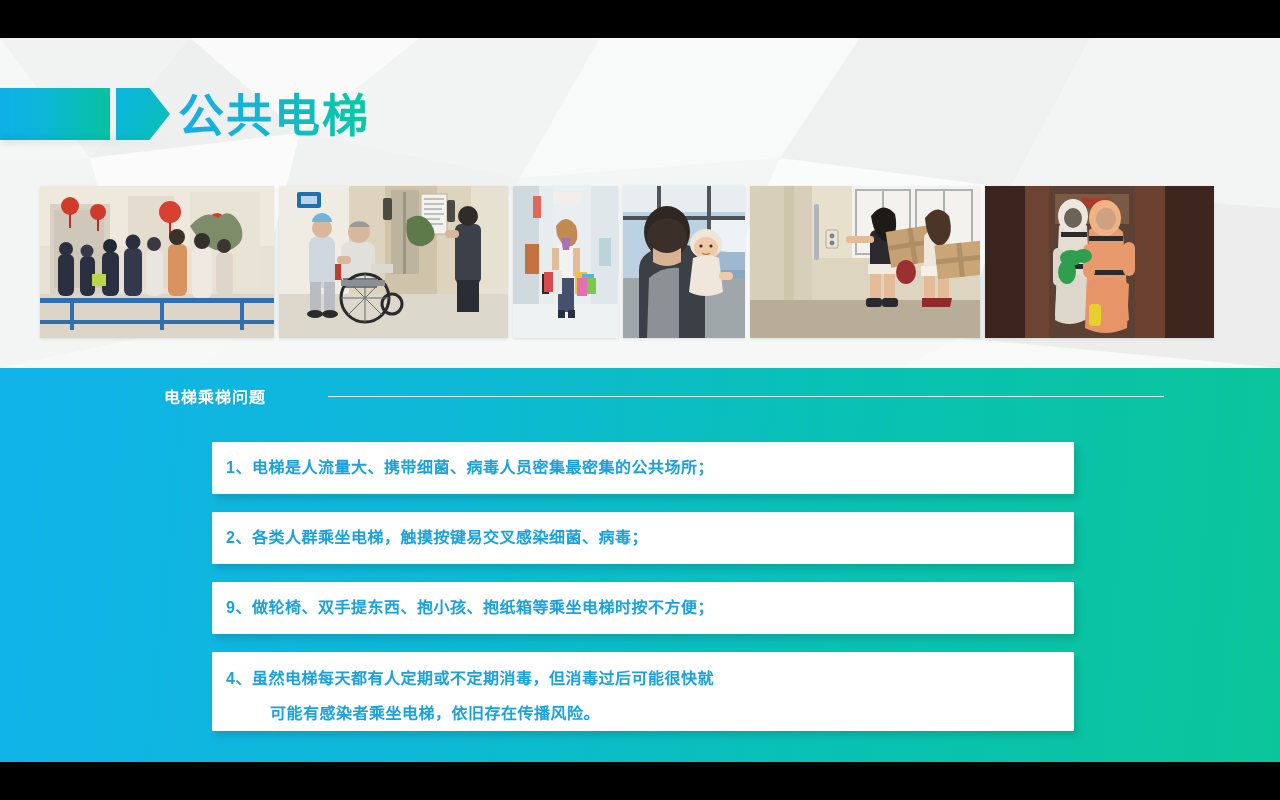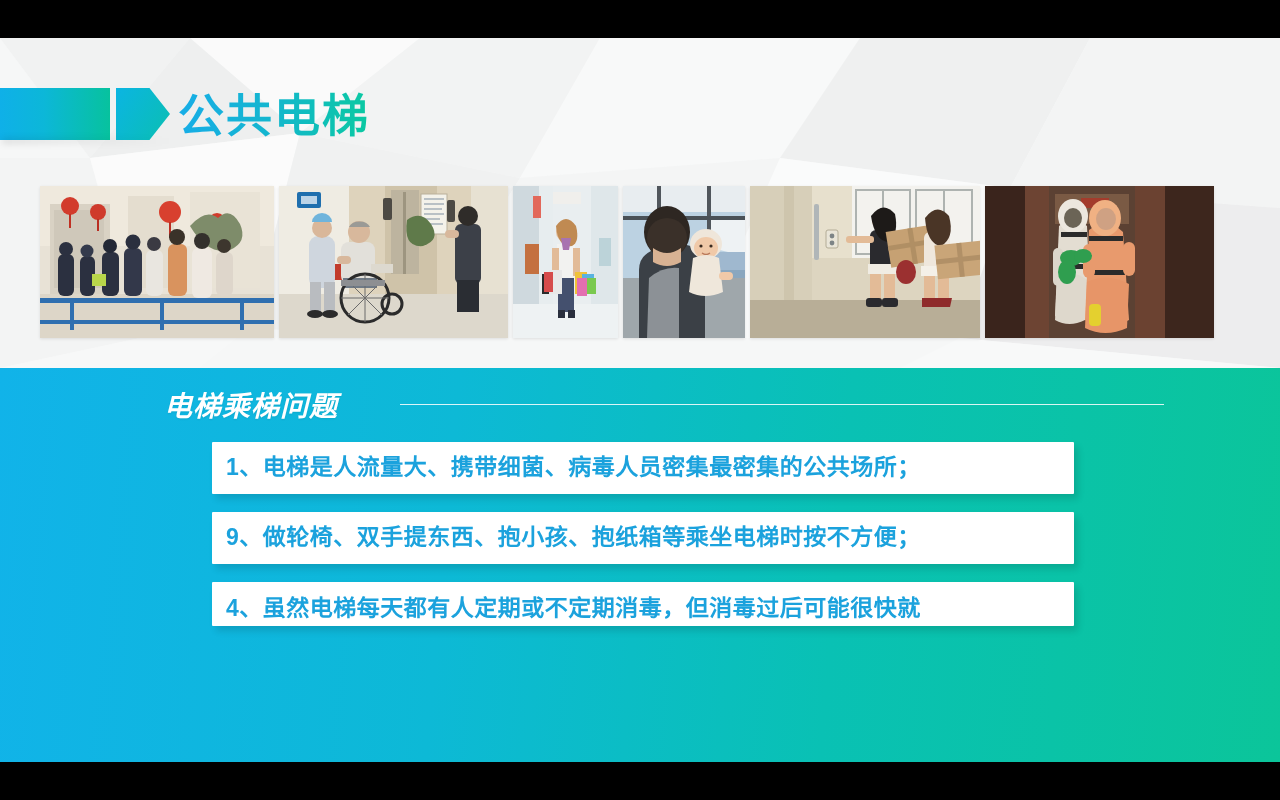--- a/index.html
+++ b/index.html
@@ -45,30 +45,30 @@
   .strip{position:absolute;left:40px;top:148px;width:1200px;height:152px;display:flex;gap:5px;}
   .photo{position:relative;height:152px;overflow:hidden;background:#d8d8d8;flex:0 0 auto;
          box-shadow:0 1px 3px rgba(0,0,0,.10);}
   .photo svg{display:block;width:100%;height:100%;}
 
   
   .lower{position:absolute;left:0;top:330px;width:1280px;height:394px;
     background:linear-gradient(95deg,#11b3e9 0%,#0db9d6 35%,#09c1b4 65%,#0bc59a 100%);}
 
   .sec-head{position:absolute;left:164px;top:16px;display:flex;align-items:center;width:1000px;}
-  .sec-title{color:#fff;font-size:28px;font-weight:700;letter-spacing:1px;white-space:nowrap;
-             text-shadow:0 1px 2px rgba(0,0,0,.08);font-style:italic;}
+  .sec-title{color:#fff;font-size:16px;font-weight:700;letter-spacing:1px;white-space:nowrap;
+             text-shadow:0 1px 2px rgba(0,0,0,.08);}
   .sec-rule{flex:1;height:1px;background:rgba(255,255,255,.85);margin-left:62px;margin-right:0;}
 
   .items{position:absolute;left:212px;top:74px;width:862px;}
   .item{
     position:relative;background:#fff;border-radius:1px;
     box-shadow:4px 5px 7px rgba(0,0,0,.13);
     padding:9px 14px 10px 14px;margin-bottom:18px;
-    color:#1ba2dd;font-size:23px;font-weight:700;letter-spacing:.5px;
+    color:#1ba2dd;font-size:16px;font-weight:700;letter-spacing:.5px;
     line-height:33px;white-space:nowrap;
   }
   .item.two-line{white-space:normal;line-height:35px;padding-bottom:0;}
   .item .l2{display:block;padding-left:44px;}
 </style>
 </head>
 <body>
 
 <div class="stage">
 
@@ -379,21 +379,23 @@
 
     <div class="lower">
 
       <div class="sec-head">
         <div class="sec-title">电梯乘梯问题</div>
         <div class="sec-rule"></div>
       </div>
 
       <div class="items">
         <div class="item">1、电梯是人流量大、携带细菌、病毒人员密集最密集的公共场所；</div>
+        <div class="item">2、各类人群乘坐电梯，触摸按键易交叉感染细菌、病毒；</div>
         <div class="item">9、做轮椅、双手提东西、抱小孩、抱纸箱等乘坐电梯时按不方便；</div>
         <div class="item two-line">
           <span>4、虽然电梯每天都有人定期或不定期消毒，但消毒过后可能很快就</span>
+          <span class="l2">可能有感染者乘坐电梯，依旧存在传播风险。</span>
         </div>
       </div>
 
     </div>
   </div>
 </div>
 
 </body></html>

